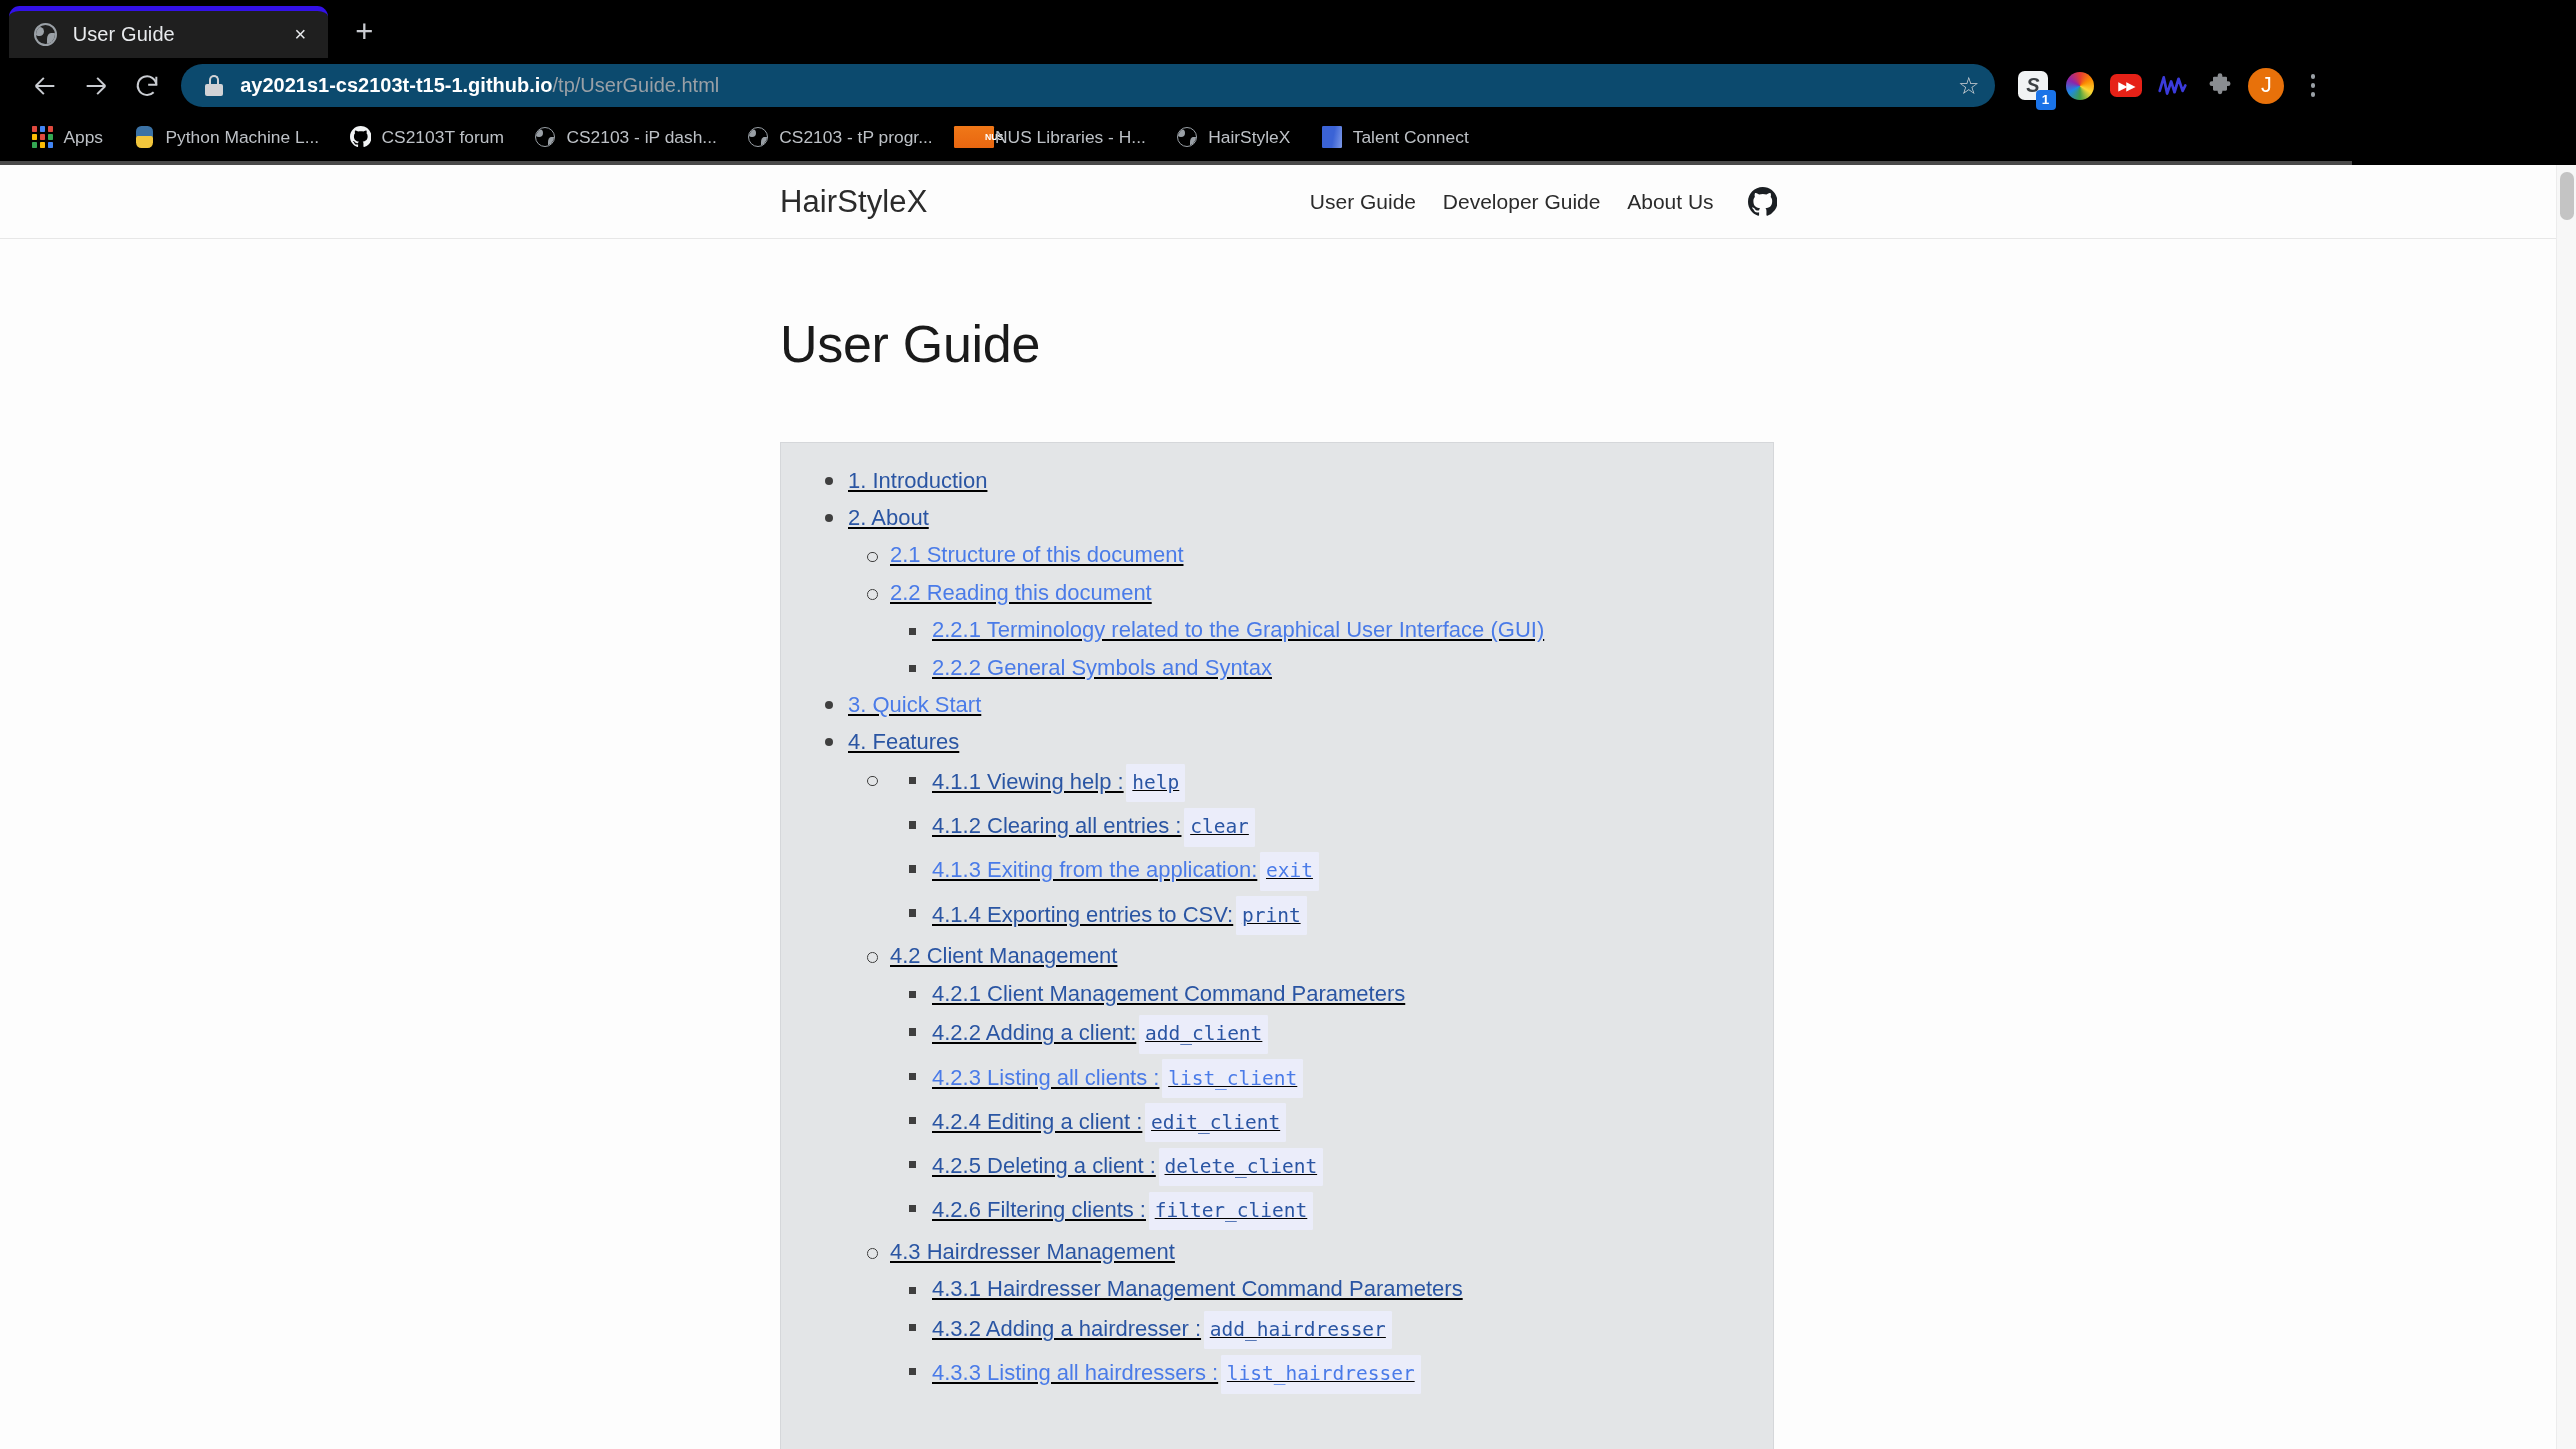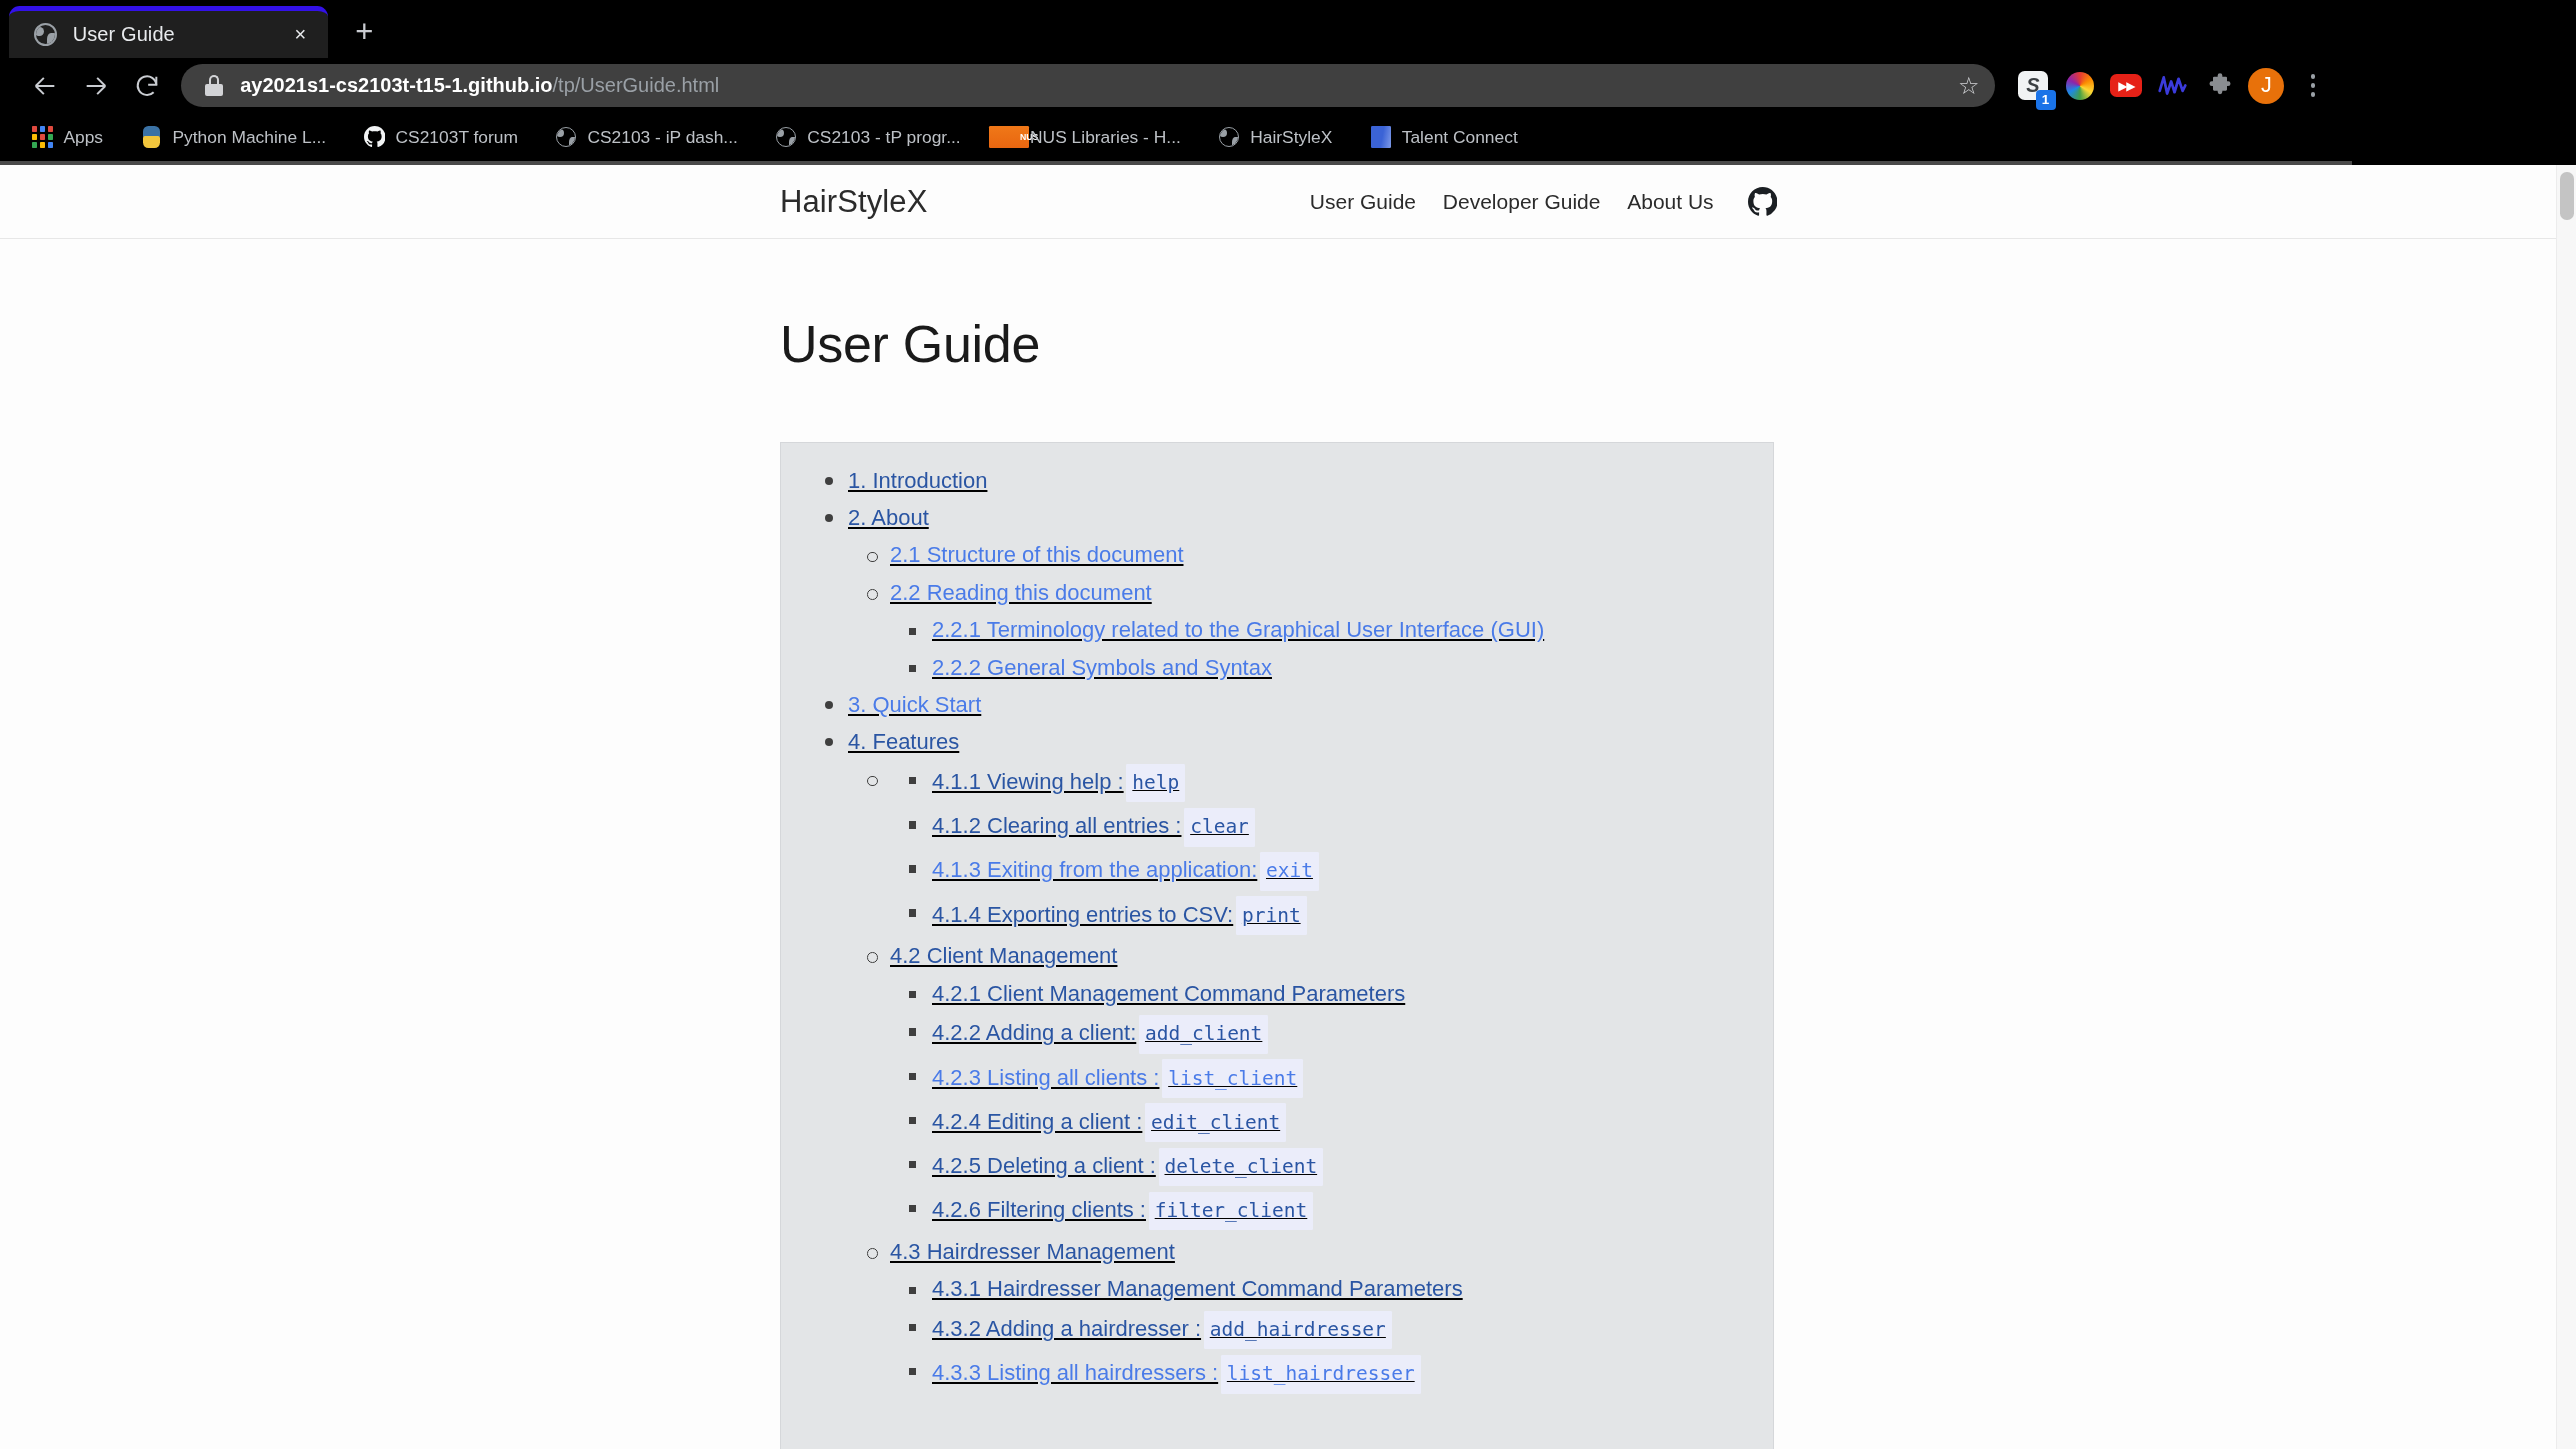--- a/index.html
+++ b/index.html
@@ -54,21 +54,21 @@
   .toolbar {
     height: 55px; background: #000; display: flex; align-items: center;
     padding: 0 19px;
   }
   .nav-btn {
     width: 51px; height: 51px; display:flex;align-items:center;justify-content:center;
     color:#c9ccd1; flex:0 0 51px;
   }
   .nav-btn svg { width: 28px; height: 28px; }
   .omnibox {
-    flex: 1; height: 43px; background: #404040; border-radius: 23px;
+    flex: 1; height: 43px; background: #0c4a6e; border-radius: 23px;
     display:flex; align-items:center; margin-left: 9.4px; margin-right: 5.4px;
     padding: 0 6.7px 0 24px; position: relative;
   }
   .lock {
     width: 17.4px; height: 21.5px; margin-right: 17.4px; flex:0 0 17.4px; position: relative;
   }
   .lock-body{position:absolute;bottom:0;width:17.4px;height:12.7px;background:#d2d3d6;border-radius:2px;}
   .lock-shackle{position:absolute;top:0;left:3.4px;width:10.7px;height:10px;border:2.7px solid #d2d3d6;border-bottom:none;border-radius:5.4px 5.4px 0 0;}
   .url { font-size: 20px; white-space: nowrap; overflow: hidden; flex:1; }
   .url .host { color: #ffffff; font-weight: bold; }
@@ -80,21 +80,21 @@
   .ic-sketch .badge{position:absolute;right:-2.7px;bottom:-4px;width:20px;height:20px;background:#1a73e8;border-radius:4px;color:#fff;font-size:13.4px;font-style:normal;font-weight:bold;display:flex;align-items:center;justify-content:center;}
   .ic-color{width:28px;height:28px;border-radius:50%;background:conic-gradient(#e53935,#fb8c00,#fdd835,#43a047,#1e88e5,#8e24aa,#e53935);position:relative;}
   .ic-color::after{content:"";position:absolute;inset:10px;background:transparent;}
   .ic-yt{width:32px;height:23px;background:#e62117;border-radius:6.7px;display:flex;align-items:center;justify-content:center;color:#fff;font-size:12px;letter-spacing:-1.3px;}
   .avatar{width:36px;height:36px;border-radius:50%;background:#e8710a;color:#fff;font-size:21.5px;display:flex;align-items:center;justify-content:center;}
   .kebab{width:35px;height:35px;display:flex;flex-direction:column;align-items:center;justify-content:center;gap:4px;}
   .kebab i{width:4.7px;height:4.7px;border-radius:50%;background:#9aa0a6;display:block;}
 
   .bookmarks {
     height: 48px; background: #000; display:flex; align-items:center;
-    padding: 0 19px; gap: 13px;
+    padding: 0 19px; gap: 6px;
   }
   .bm { display:flex; align-items:center; padding: 0 12px; height: 38px; cursor:pointer; }
   .bm-label { color:#bdc1c6; font-size: 17.4px; white-space:nowrap; margin-left: 9.4px; }
   .bm-ico { width: 23px; height: 23px; flex:0 0 23px; display:flex;align-items:center;justify-content:center; }
   .apps-grid { display:grid; grid-template-columns:repeat(3,5.4px); grid-template-rows:repeat(3,5.4px); gap:2.7px; }
   .apps-grid i{display:block;width:5.4px;height:5.4px;border-radius:0.7px;}
   .globe-sm { width: 20px; height: 20px; border-radius:50%; border:1.7px solid #9aa0a6; position:relative; overflow:hidden;}
   .globe-sm::before{content:"";position:absolute;width:8px;height:8px;background:#9aa0a6;border-radius:50%;left:-1.3px;top:1.3px;}
   .globe-sm::after{content:"";position:absolute;width:6.7px;height:10px;background:#9aa0a6;border-radius:50% 0 50% 0;right:0;bottom:-1.3px;}
   .py-ico{width:21.5px;height:21.5px;position:relative;}

